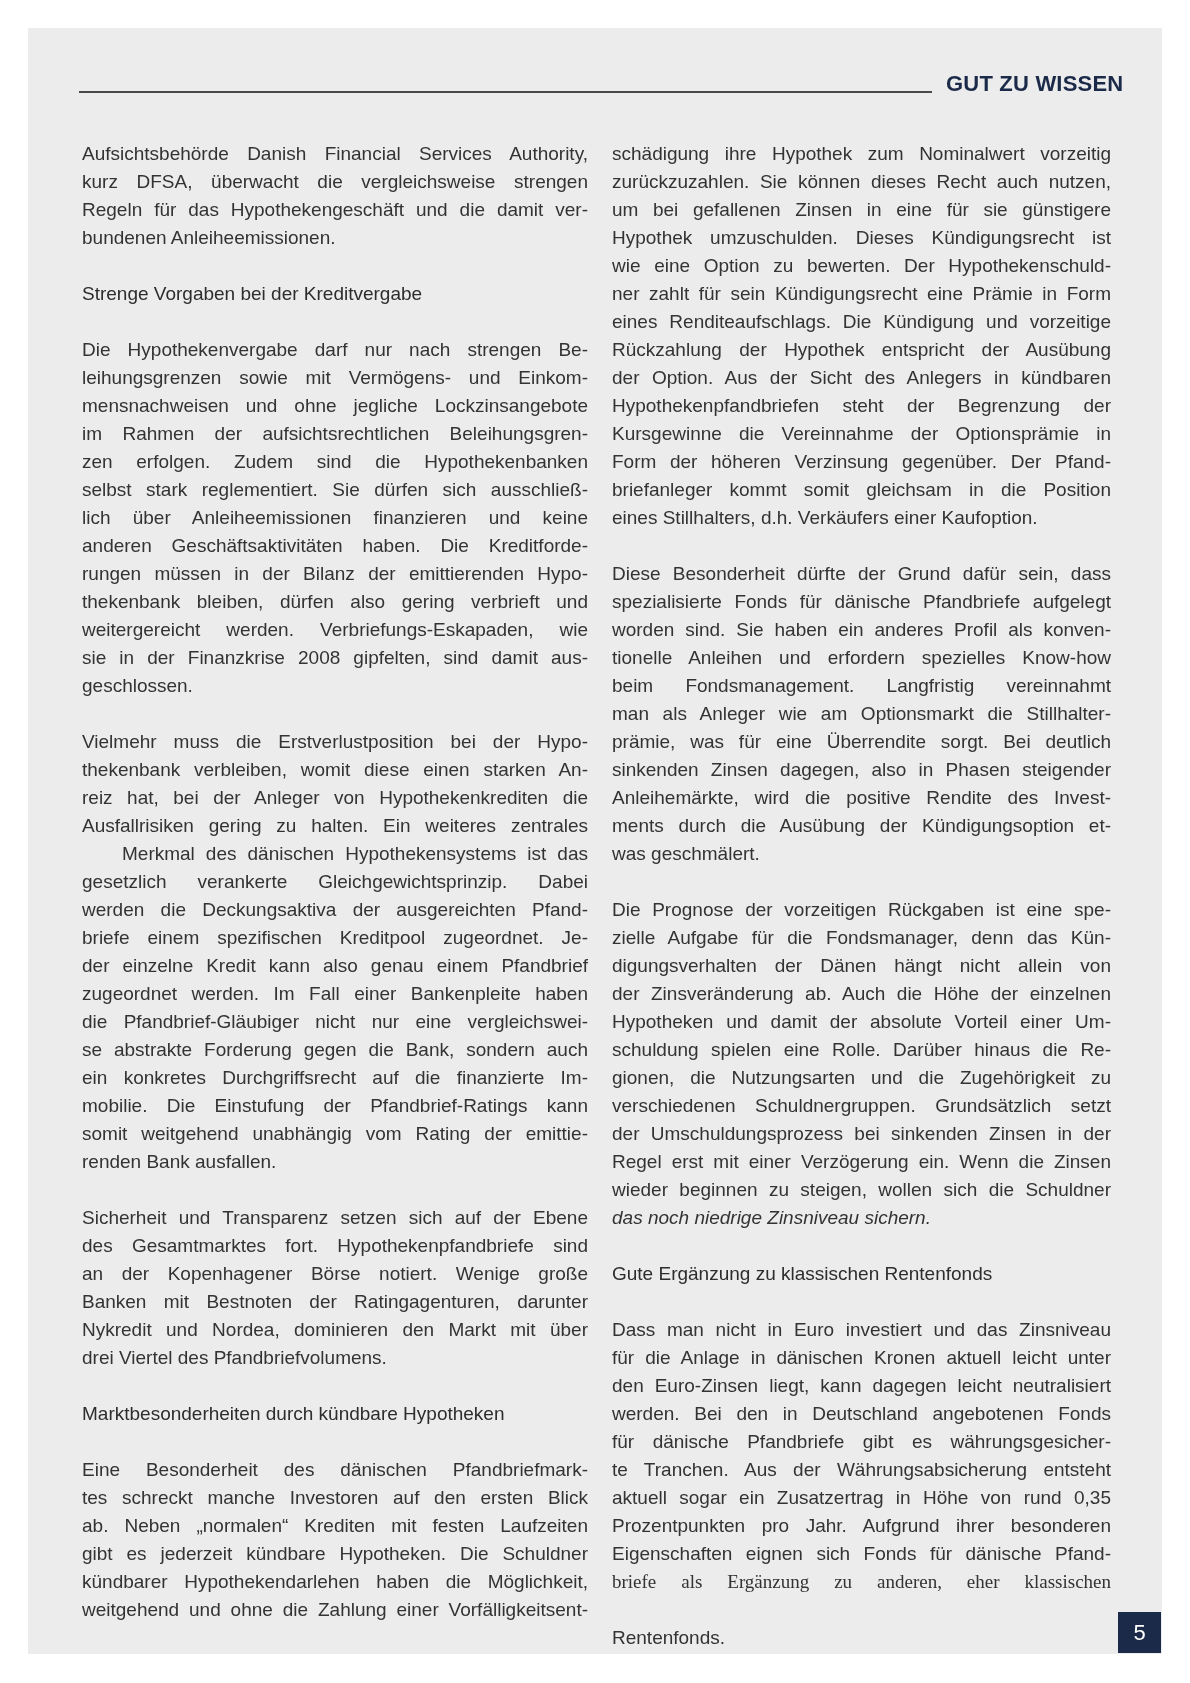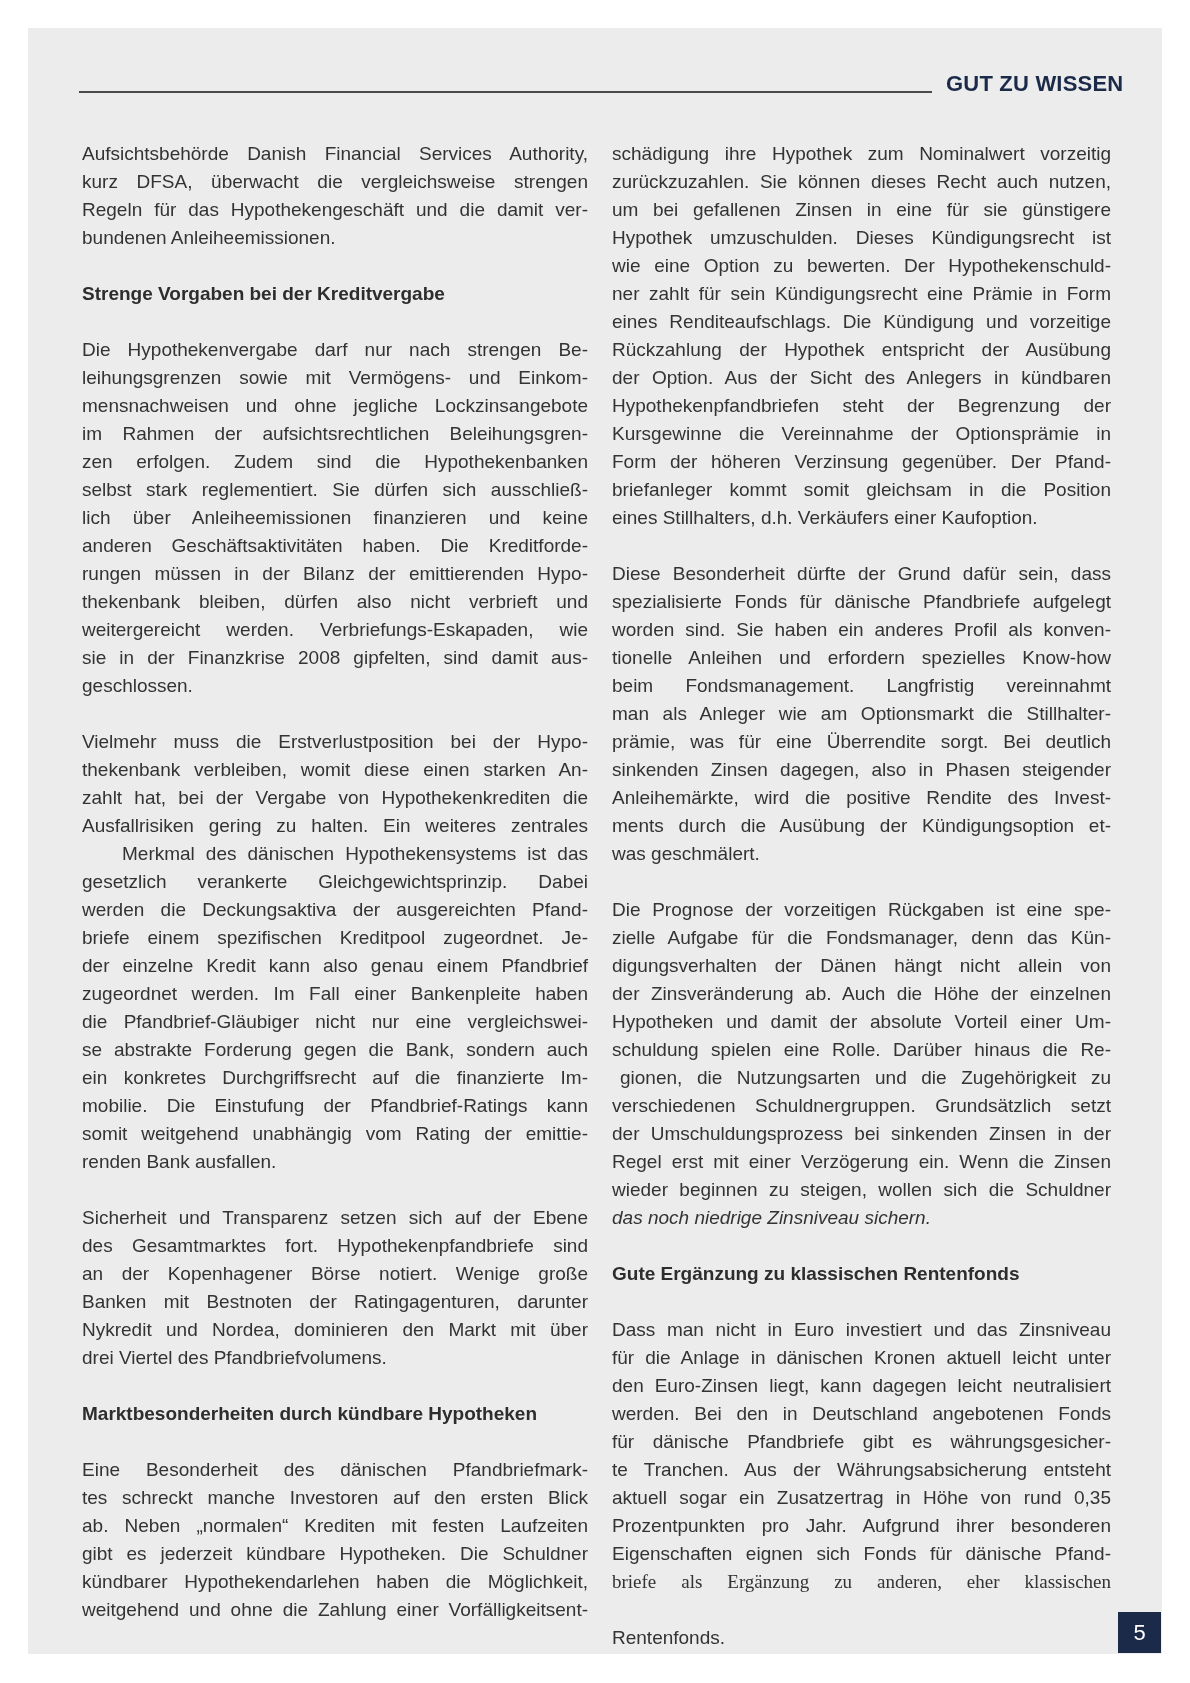--- a/index.html
+++ b/index.html
@@ -25,21 +25,21 @@
     position: absolute; top: 140px;
     color: #333333; font-size: 19px; line-height: 28px;
   }
   .col.left  { left: 82px;  width: 506px; }
   .col.right { left: 612px; width: 499px; }
   .line {
     display: block; height: 28px; white-space: nowrap; overflow: visible;
     text-align: justify; text-align-last: justify;
   }
   .line.last { text-align: left; text-align-last: left; }
-  .line.heading { font-weight: bold; color: #2d2d2d; text-align: left; text-align-last: left; }
+  .line.heading { font-weight: normal; color: #2d2d2d; text-align: left; text-align-last: left; }
   .gap { display: block; height: 28px; }
   .page-number {
     position: absolute; left: 1118px; top: 1612px; width: 43px; height: 41px;
     background: #1b2a48; color: #ffffff; font-size: 22px;
     display: flex; align-items: center; justify-content: center;
   }
 </style>
 </head>
 <body>
 
@@ -60,30 +60,30 @@
     <div>
       <span class="line" style="display: block;">Die Hypothekenvergabe darf nur nach strengen Be-</span>
       <span class="line" style="display: block;">leihungsgrenzen sowie mit Vermögens- und Einkom-</span>
       <span class="line" style="display: block;">mensnachweisen und ohne jegliche Lockzinsangebote</span>
       <span class="line" style="display: block;">im Rahmen der aufsichtsrechtlichen Beleihungsgren-</span>
       <span class="line" style="display: block;">zen erfolgen. Zudem sind die Hypothekenbanken</span>
       <span class="line" style="display: block;">selbst stark reglementiert. Sie dürfen sich ausschließ-</span>
       <span class="line" style="display: block;">lich über Anleiheemissionen finanzieren und keine</span>
       <span class="line" style="display: block;">anderen Geschäftsaktivitäten haben. Die Kreditforde-</span>
       <span class="line" style="display: block;">rungen müssen in der Bilanz der emittierenden Hypo-</span>
-      <span class="line" style="display: block;">thekenbank bleiben, dürfen also nicht verbrieft und</span>
+      <span class="line" style="display: block;">thekenbank bleiben, dürfen also gering verbrieft und</span>
       <span class="line" style="display: block;">weitergereicht werden. Verbriefungs-Eskapaden, wie</span>
       <span class="line" style="display: block;">sie in der Finanzkrise 2008 gipfelten, sind damit aus-</span>
       <span class="line last" style="display: block;">geschlossen.</span>
     </div>
     <span class="gap"></span>
     <div>
       <span class="line" style="display: block;">Vielmehr muss die Erstverlustposition bei der Hypo-</span>
       <span class="line" style="display: block;">thekenbank verbleiben, womit diese einen starken An-</span>
-      <span class="line" style="display: block;">zahlt hat, bei der Vergabe von Hypothekenkrediten die</span>
+      <span class="line" style="display: block;">reiz hat, bei der Anleger von Hypothekenkrediten die</span>
       <span class="line" style="display: block;">Ausfallrisiken gering zu halten. Ein weiteres zentrales</span>
       <span class="line" style="display: block; margin-left: 40px;">Merkmal des dänischen Hypothekensystems ist das</span>
       <span class="line" style="display: block;">gesetzlich verankerte Gleichgewichtsprinzip. Dabei</span>
       <span class="line" style="display: block;">werden die Deckungsaktiva der ausgereichten Pfand-</span>
       <span class="line" style="display: block;">briefe einem spezifischen Kreditpool zugeordnet. Je-</span>
       <span class="line" style="display: block;">der einzelne Kredit kann also genau einem Pfandbrief</span>
       <span class="line" style="display: block;">zugeordnet werden. Im Fall einer Bankenpleite haben</span>
       <span class="line" style="display: block;">die Pfandbrief-Gläubiger nicht nur eine vergleichswei-</span>
       <span class="line" style="display: block;">se abstrakte Forderung gegen die Bank, sondern auch</span>
       <span class="line" style="display: block;">ein konkretes Durchgriffsrecht auf die finanzierte Im-</span>
@@ -144,21 +144,21 @@
       <span class="line last" style="display: block;">was geschmälert.</span>
     </div>
     <span class="gap"></span>
     <div>
       <span class="line" style="display: block;">Die Prognose der vorzeitigen Rückgaben ist eine spe-</span>
       <span class="line" style="display: block;">zielle Aufgabe für die Fondsmanager, denn das Kün-</span>
       <span class="line" style="display: block;">digungsverhalten der Dänen hängt nicht allein von</span>
       <span class="line" style="display: block;">der Zinsveränderung ab. Auch die Höhe der einzelnen</span>
       <span class="line" style="display: block;">Hypotheken und damit der absolute Vorteil einer Um-</span>
       <span class="line" style="display: block;">schuldung spielen eine Rolle. Darüber hinaus die Re-</span>
-      <span class="line" style="display: block; margin-left: 8px;">gionen, die Nutzungsarten und die Zugehörigkeit zu</span>
+      <span class="line" style="display: block;">gionen, die Nutzungsarten und die Zugehörigkeit zu</span>
       <span class="line" style="display: block;">verschiedenen Schuldnergruppen. Grundsätzlich setzt</span>
       <span class="line" style="display: block;">der Umschuldungsprozess bei sinkenden Zinsen in der</span>
       <span class="line" style="display: block;">Regel erst mit einer Verzögerung ein. Wenn die Zinsen</span>
       <span class="line" style="display: block;">wieder beginnen zu steigen, wollen sich die Schuldner</span>
       <span class="line last" style="display: block; font-style: italic;">das noch niedrige Zinsniveau sichern.</span>
     </div>
     <span class="gap"></span>
     <span class="line heading" style="display: block;">Gute Ergänzung zu klassischen Rentenfonds</span>
     <span class="gap"></span>
     <div>

